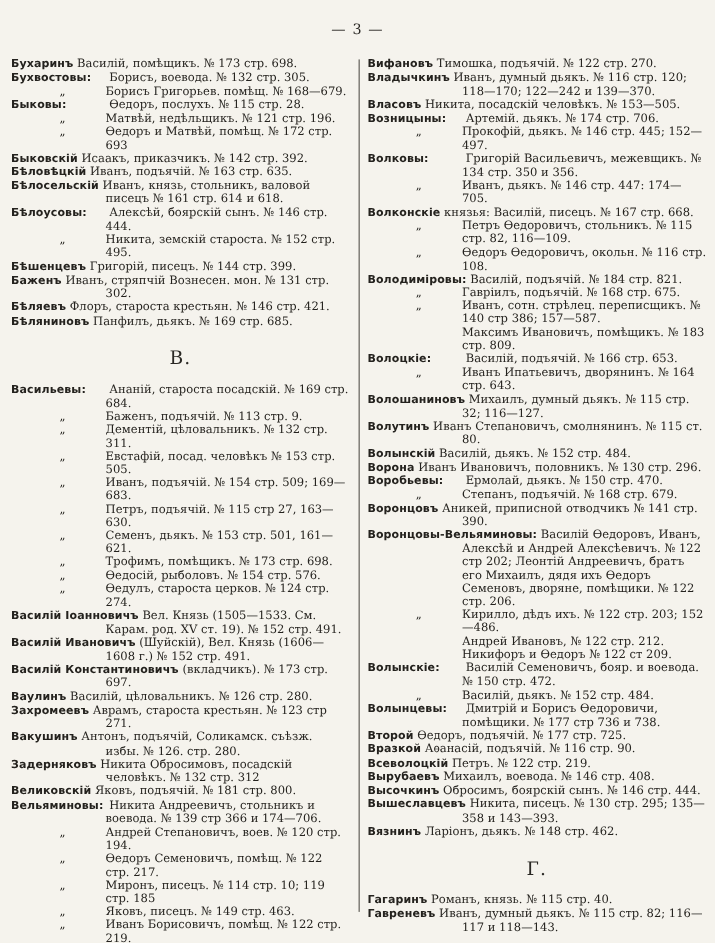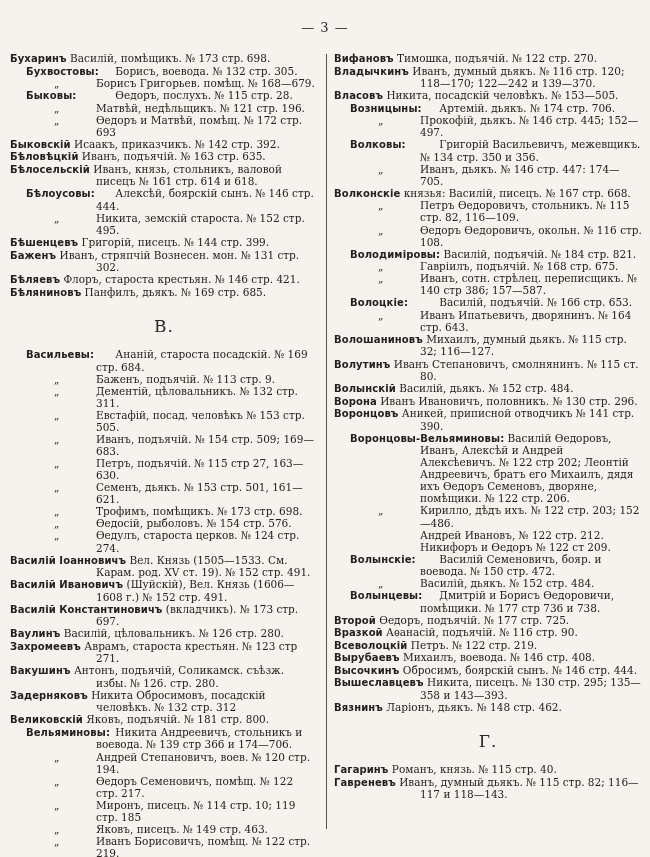--- a/index.html
+++ b/index.html
@@ -35,21 +35,21 @@
     padding-left:86px; text-indent:-86px;
     font-size:10.5px; line-height:1.15;
     margin:0;
   }
   .entry .label {
     font-family:"DejaVu Sans", sans-serif;
     font-weight:700; font-size:10px;
     letter-spacing:0.1px;
   }
   .entry.group .label {
-    display:inline-block; min-width:86px; text-indent:0;margin-left:16px;
+    display:inline-block; min-width:86px; text-indent:0;
   }
   .entry.ditto .ditto-mark {
     display:inline-block; width:86px; text-indent:0;
     box-sizing:border-box; padding-left:44px;
     font-weight:400;
   }
   .entry.cont { text-indent:0; }
 
   .section-header {
     text-align:center;
@@ -117,26 +117,29 @@
         <div class="entry group"><span class="label">Возницыны:</span> <span class="text">Артемій. дьякъ. № 174 стр. 706.</span></div>
         <div class="entry ditto"><span class="ditto-mark">„</span><span class="text">Прокофій, дьякъ. № 146 стр. 445; 152—497.</span></div>
         <div class="entry group"><span class="label">Волковы:</span> <span class="text">Григорій Васильевичъ, межевщикъ. № 134 стр. 350 и 356.</span></div>
         <div class="entry ditto"><span class="ditto-mark">„</span><span class="text">Иванъ, дьякъ. № 146 стр. 447: 174—705.</span></div>
         <div class="entry plain"><span class="label">Волконскіе</span> <span class="text">князья: Василій, писецъ. № 167 стр. 668.</span></div>
         <div class="entry ditto"><span class="ditto-mark">„</span><span class="text">Петръ Ѳедоровичъ, стольникъ. № 115 стр. 82, 116—109.</span></div>
         <div class="entry ditto"><span class="ditto-mark">„</span><span class="text">Ѳедоръ Ѳедоровичъ, окольн. № 116 стр. 108.</span></div>
         <div class="entry group"><span class="label">Володиміровы:</span> <span class="text">Василій, подъячій. № 184 стр. 821.</span></div>
         <div class="entry ditto"><span class="ditto-mark">„</span><span class="text">Гавріилъ, подъячій. № 168 стр. 675.</span></div>
         <div class="entry ditto"><span class="ditto-mark">„</span><span class="text">Иванъ, сотн. стрѣлец. переписщикъ. № 140 стр 386; 157—587.</span></div>
+        <div class="entry cont"><span class="text">Максимъ Ивановичъ, помѣщикъ. № 183 стр. 809.</span></div>
         <div class="entry group"><span class="label">Волоцкіе:</span> <span class="text">Василій, подъячій. № 166 стр. 653.</span></div>
         <div class="entry ditto"><span class="ditto-mark">„</span><span class="text">Иванъ Ипатьевичъ, дворянинъ. № 164 стр. 643.</span></div>
         <div class="entry plain"><span class="label">Волошаниновъ</span> <span class="text">Михаилъ, думный дьякъ. № 115 стр. 32; 116—127.</span></div>
         <div class="entry plain"><span class="label">Волутинъ</span> <span class="text">Иванъ Степановичъ, смолнянинъ. № 115 ст. 80.</span></div>
         <div class="entry plain"><span class="label">Волынскій</span> <span class="text">Василій, дьякъ. № 152 стр. 484.</span></div>
         <div class="entry plain"><span class="label">Ворона</span> <span class="text">Иванъ Ивановичъ, половникъ. № 130 стр. 296.</span></div>
+        <div class="entry group"><span class="label">Воробьевы:</span> <span class="text">Ермолай, дьякъ. № 150 стр. 470.</span></div>
+        <div class="entry ditto"><span class="ditto-mark">„</span><span class="text">Степанъ, подъячій. № 168 стр. 679.</span></div>
         <div class="entry plain"><span class="label">Воронцовъ</span> <span class="text">Аникей, приписной отводчикъ № 141 стр. 390.</span></div>
         <div class="entry group"><span class="label">Воронцовы-Вельяминовы:</span> <span class="text">Василій Ѳедоровъ, Иванъ, Алексѣй и Андрей Алексѣевичъ. № 122 стр 202; Леонтій Андреевичъ, братъ его Михаилъ, дядя ихъ Ѳедоръ Семеновъ, дворяне, помѣщики. № 122 стр. 206.</span></div>
         <div class="entry ditto"><span class="ditto-mark">„</span><span class="text">Кирилло, дѣдъ ихъ. № 122 стр. 203; 152—486.</span></div>
         <div class="entry cont"><span class="text">Андрей Ивановъ, № 122 стр. 212.</span></div>
         <div class="entry cont"><span class="text">Никифоръ и Ѳедоръ № 122 ст 209.</span></div>
         <div class="entry group"><span class="label">Волынскіе:</span> <span class="text">Василій Семеновичъ, бояр. и воевода. № 150 стр. 472.</span></div>
         <div class="entry ditto"><span class="ditto-mark">„</span><span class="text">Василій, дьякъ. № 152 стр. 484.</span></div>
         <div class="entry group"><span class="label">Волынцевы:</span> <span class="text">Дмитрій и Борисъ Ѳедоровичи, помѣщики. № 177 стр 736 и 738.</span></div>
         <div class="entry plain"><span class="label">Второй</span> <span class="text">Ѳедоръ, подъячій. № 177 стр. 725.</span></div>
         <div class="entry plain"><span class="label">Вразкой</span> <span class="text">Аѳанасій, подъячій. № 116 стр. 90.</span></div>

